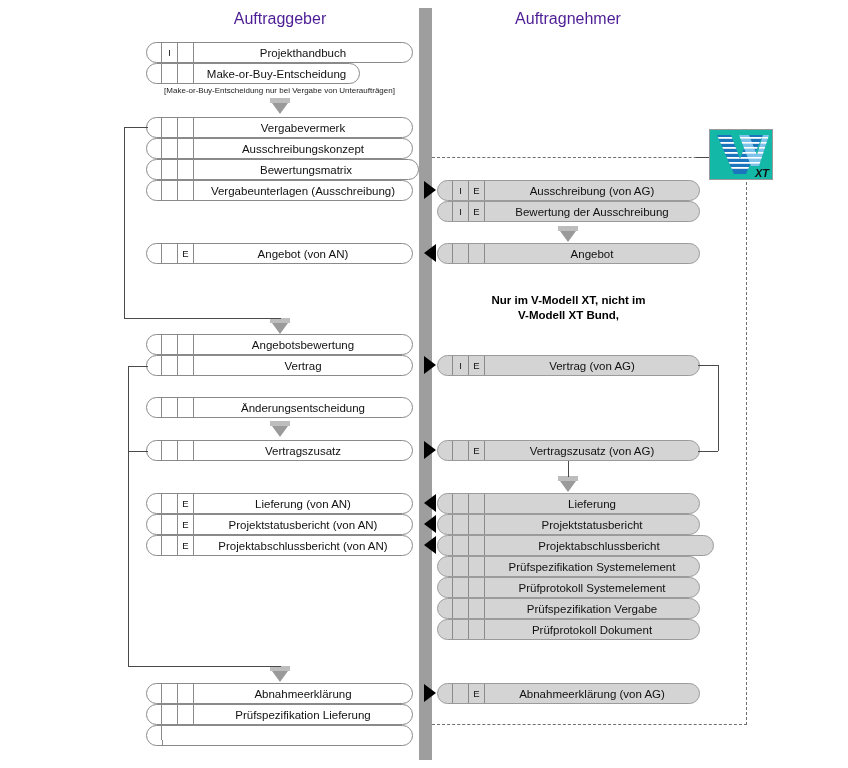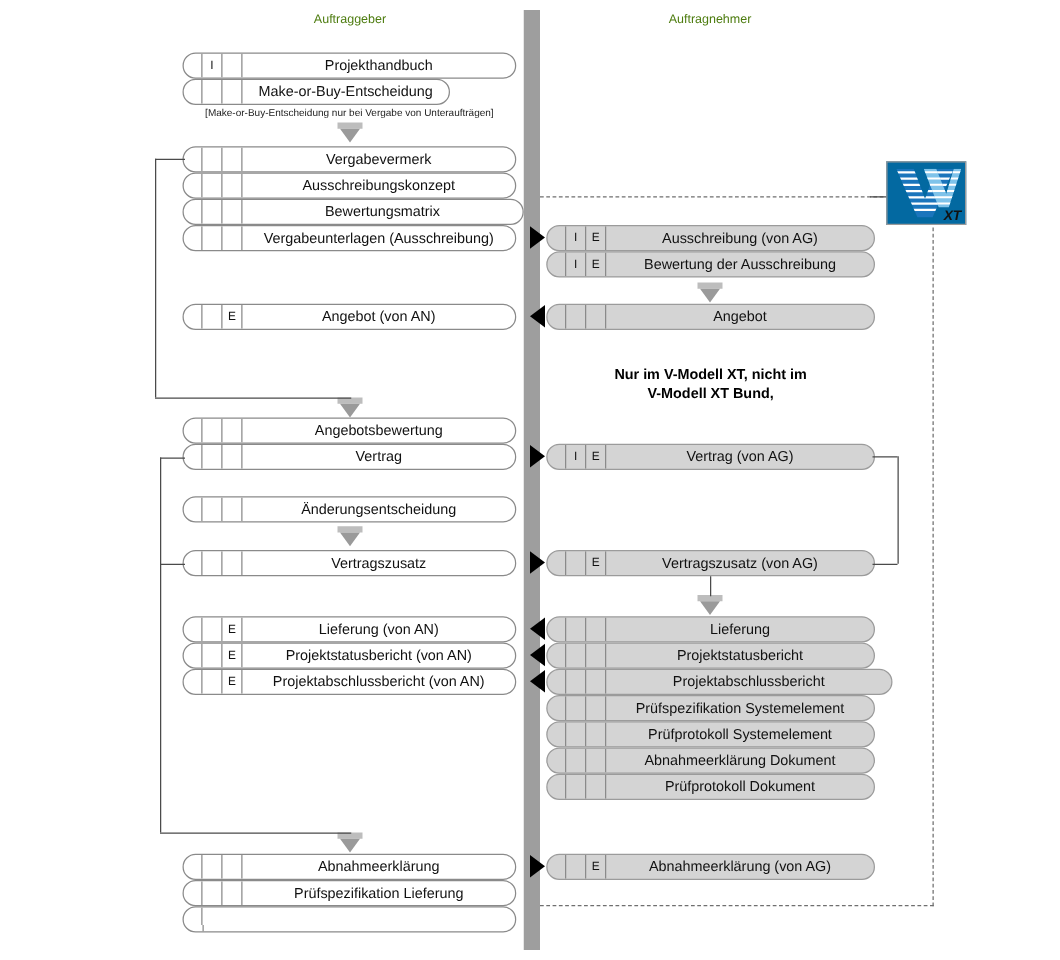--- a/index.html
+++ b/index.html
@@ -1,20 +1,20 @@
 <!DOCTYPE html>
 <html><head>
 <meta charset="utf-8">
 <style>
   html,body{margin:0;padding:0;background:#fff;}
   body{width:848px;height:768px;position:relative;
        font-family:"Liberation Sans","DejaVu Sans",sans-serif;
        font-size:11.5px;color:#111;overflow:hidden;}
 
-  .col-title{position:absolute;font-size:10px;color:#4d7c0f;text-align:center;}
+  .col-title{position:absolute;font-size:16px;color:#4c1d95;text-align:center;}
 
   
   .center-bar{position:absolute;left:419px;top:8px;width:13px;height:752px;
               background:#9e9e9e;}
 
   
   .dashed-region{position:absolute;left:432px;top:157px;width:315px;height:568px;
                  border:1px dashed #6f6f6f;border-left:none;box-sizing:border-box;}
 
   
@@ -54,21 +54,21 @@
   .ln.v{width:1px;}
 
   
   .note-small{position:absolute;font-size:8px;color:#222;text-align:center;
               white-space:nowrap;}
   .note-bold{position:absolute;font-size:11.5px;font-weight:bold;color:#000;
              text-align:center;line-height:15px;}
 
   
   .logo-box{position:absolute;left:709px;top:129px;width:62px;height:49px;
-            background:#0369a1;border:1px solid #9a9a9a;}
+            background:#14b8a6;border:1px solid #9a9a9a;}
   .logo-inner{position:absolute;inset:3px;}
   .logo-xt{position:absolute;right:3px;bottom:0px;font-size:11px;
            font-weight:bold;font-style:italic;color:#111;line-height:11px;}
 </style>
 </head>
 <body>
 
 <div class="col-title" style="left:180px;top:10px;width:200px;">Auftraggeber</div>
 
 <div class="col-title" style="left:468px;top:10px;width:200px;">Auftragnehmer</div>
@@ -299,21 +299,21 @@
   <div class="c0"></div>
   <div class="c1"></div>
   <div class="c2"></div>
   <div class="lbl">Prüfprotokoll Systemelement</div>
 </div>
 
 <div class="prod grey" style="left:437px;top:598px;width:263px;">
   <div class="c0"></div>
   <div class="c1"></div>
   <div class="c2"></div>
-  <div class="lbl">Abnahmeerklärung Dokument</div>
+  <div class="lbl">Prüfspezifikation Vergabe</div>
 </div>
 
 <div class="prod grey" style="left:437px;top:619px;width:263px;">
   <div class="c0"></div>
   <div class="c1"></div>
   <div class="c2"></div>
   <div class="lbl">Prüfprotokoll Dokument</div>
 </div>
 
 <div class="prod grey" style="left:437px;top:683px;width:263px;">

